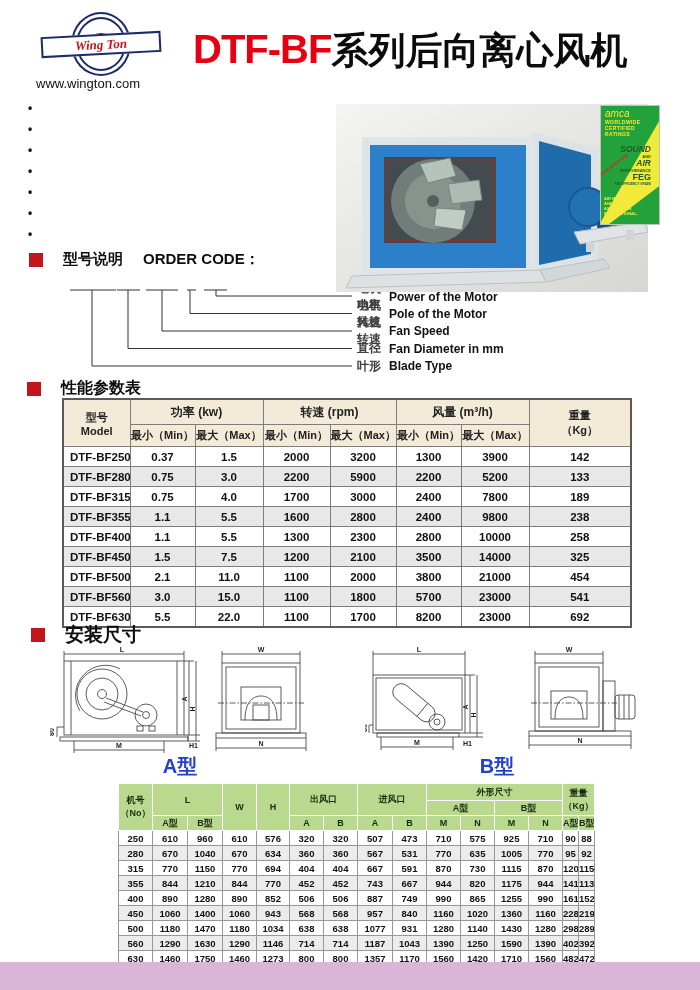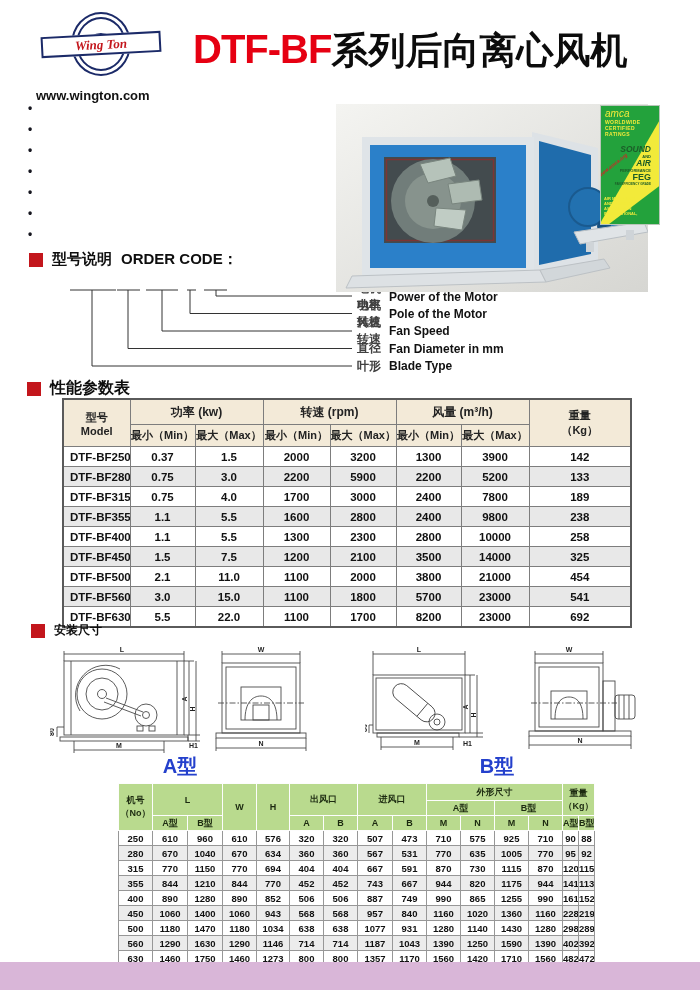--- a/index.html
+++ b/index.html
@@ -7,21 +7,21 @@
         font-family:"Liberation Sans",sans-serif;overflow:hidden;color:#1b1b24;}
 
   
   .logo{position:absolute;left:55px;top:12px;width:92px;height:62px;}
   .logo .e1{position:absolute;left:16px;top:0;width:56px;height:60px;border:2px solid #1b2a68;border-radius:50%;}
   .logo .e2{position:absolute;left:21px;top:5px;width:46px;height:50px;border:2px solid #1b2a68;border-radius:50%;}
   .logo .e3{position:absolute;left:33px;top:21px;width:22px;height:16px;border:2px solid #1b2a68;border-radius:50%;background:#fff;}
   .logo .banner{position:absolute;left:-14px;top:22px;width:116px;height:17px;background:#fff;border:2px solid #1b2a68;
                 transform:rotate(-3deg);display:flex;align-items:center;justify-content:center;}
   .logo .banner span{font-family:"Liberation Serif",serif;font-style:italic;font-weight:bold;font-size:13px;color:#c3161c;}
-  .website{position:absolute;left:36px;top:88px;font-weight:bold;font-size:13px;color:#111;}
+  .website{position:absolute;left:36px;top:76px;font-weight:normal;font-size:13px;color:#111;}
   .page-title{position:absolute;left:193px;top:26px;font-weight:bold;font-size:40px;letter-spacing:-1px;white-space:nowrap;}
   .page-title .red{color:#e60012;}
   .page-title .blk{color:#0c0c0c;font-size:37px;letter-spacing:0;}
 
   
   .features{position:absolute;left:28px;top:98px;width:440px;margin:0;padding:0;list-style:none;z-index:3;}
   .features li{font-size:14px;font-weight:bold;line-height:20px;color:#15151e;white-space:nowrap;}
   .features li::before{content:"\2022";font-size:12px;margin-right:6px;position:relative;top:-1px;}
 
   
@@ -37,25 +37,25 @@
   .amca .top .l{font-size:5px;font-weight:bold;letter-spacing:.4px;}
   .amca .mid{position:absolute;top:40px;right:8px;text-align:right;color:#1c5c28;line-height:7px;}
   .amca .mid .big{font-size:8.5px;font-weight:bold;font-style:italic;}
   .amca .mid .sm{font-size:4px;font-weight:bold;}
   .amca .mid .feg{font-size:9px;font-weight:bold;}
   .amca .mid .note{font-size:3px;font-weight:bold;}
   .amca .bot{position:absolute;bottom:3px;left:3px;width:36px;color:#f2ea3a;font-size:4px;font-weight:bold;line-height:5px;}
   .amca .diag{position:absolute;top:56px;left:-6px;transform:rotate(-38deg);color:#cc2727;font-size:5px;font-style:italic;font-weight:bold;}
 
   
-  .sec-head{position:absolute;display:flex;align-items:center;gap:9px;font-weight:bold;color:#0e0e0e;}
+  .sec-head{position:absolute;display:flex;align-items:center;gap:20px;font-weight:bold;color:#0e0e0e;}
   .red-sq{width:14px;height:14px;background:#c3161c;flex:none;}
   .order-head{left:29px;top:250px;font-size:15px;}
   .perf-head{left:27px;top:378px;font-size:16px;}
-  .inst-head{left:31px;top:622px;font-size:12px;text-align:right;}
+  .inst-head{left:31px;top:622px;font-size:19px;text-align:right;}
 
   
   .code-line{position:absolute;left:0;top:272px;width:400px;height:18px;}
   .code-seg{position:absolute;top:0;font-size:14px;font-weight:bold;color:#0d0d0d;white-space:nowrap;}
   .code-seg:nth-child(1){left:70px;}
   .code-seg:nth-child(2){left:117px;}
   .code-seg:nth-child(3){left:146px;}
   .code-seg:nth-child(4){left:181px;}
   .code-seg:nth-child(5){left:188px;}
   .code-seg:nth-child(6){left:197px;}

